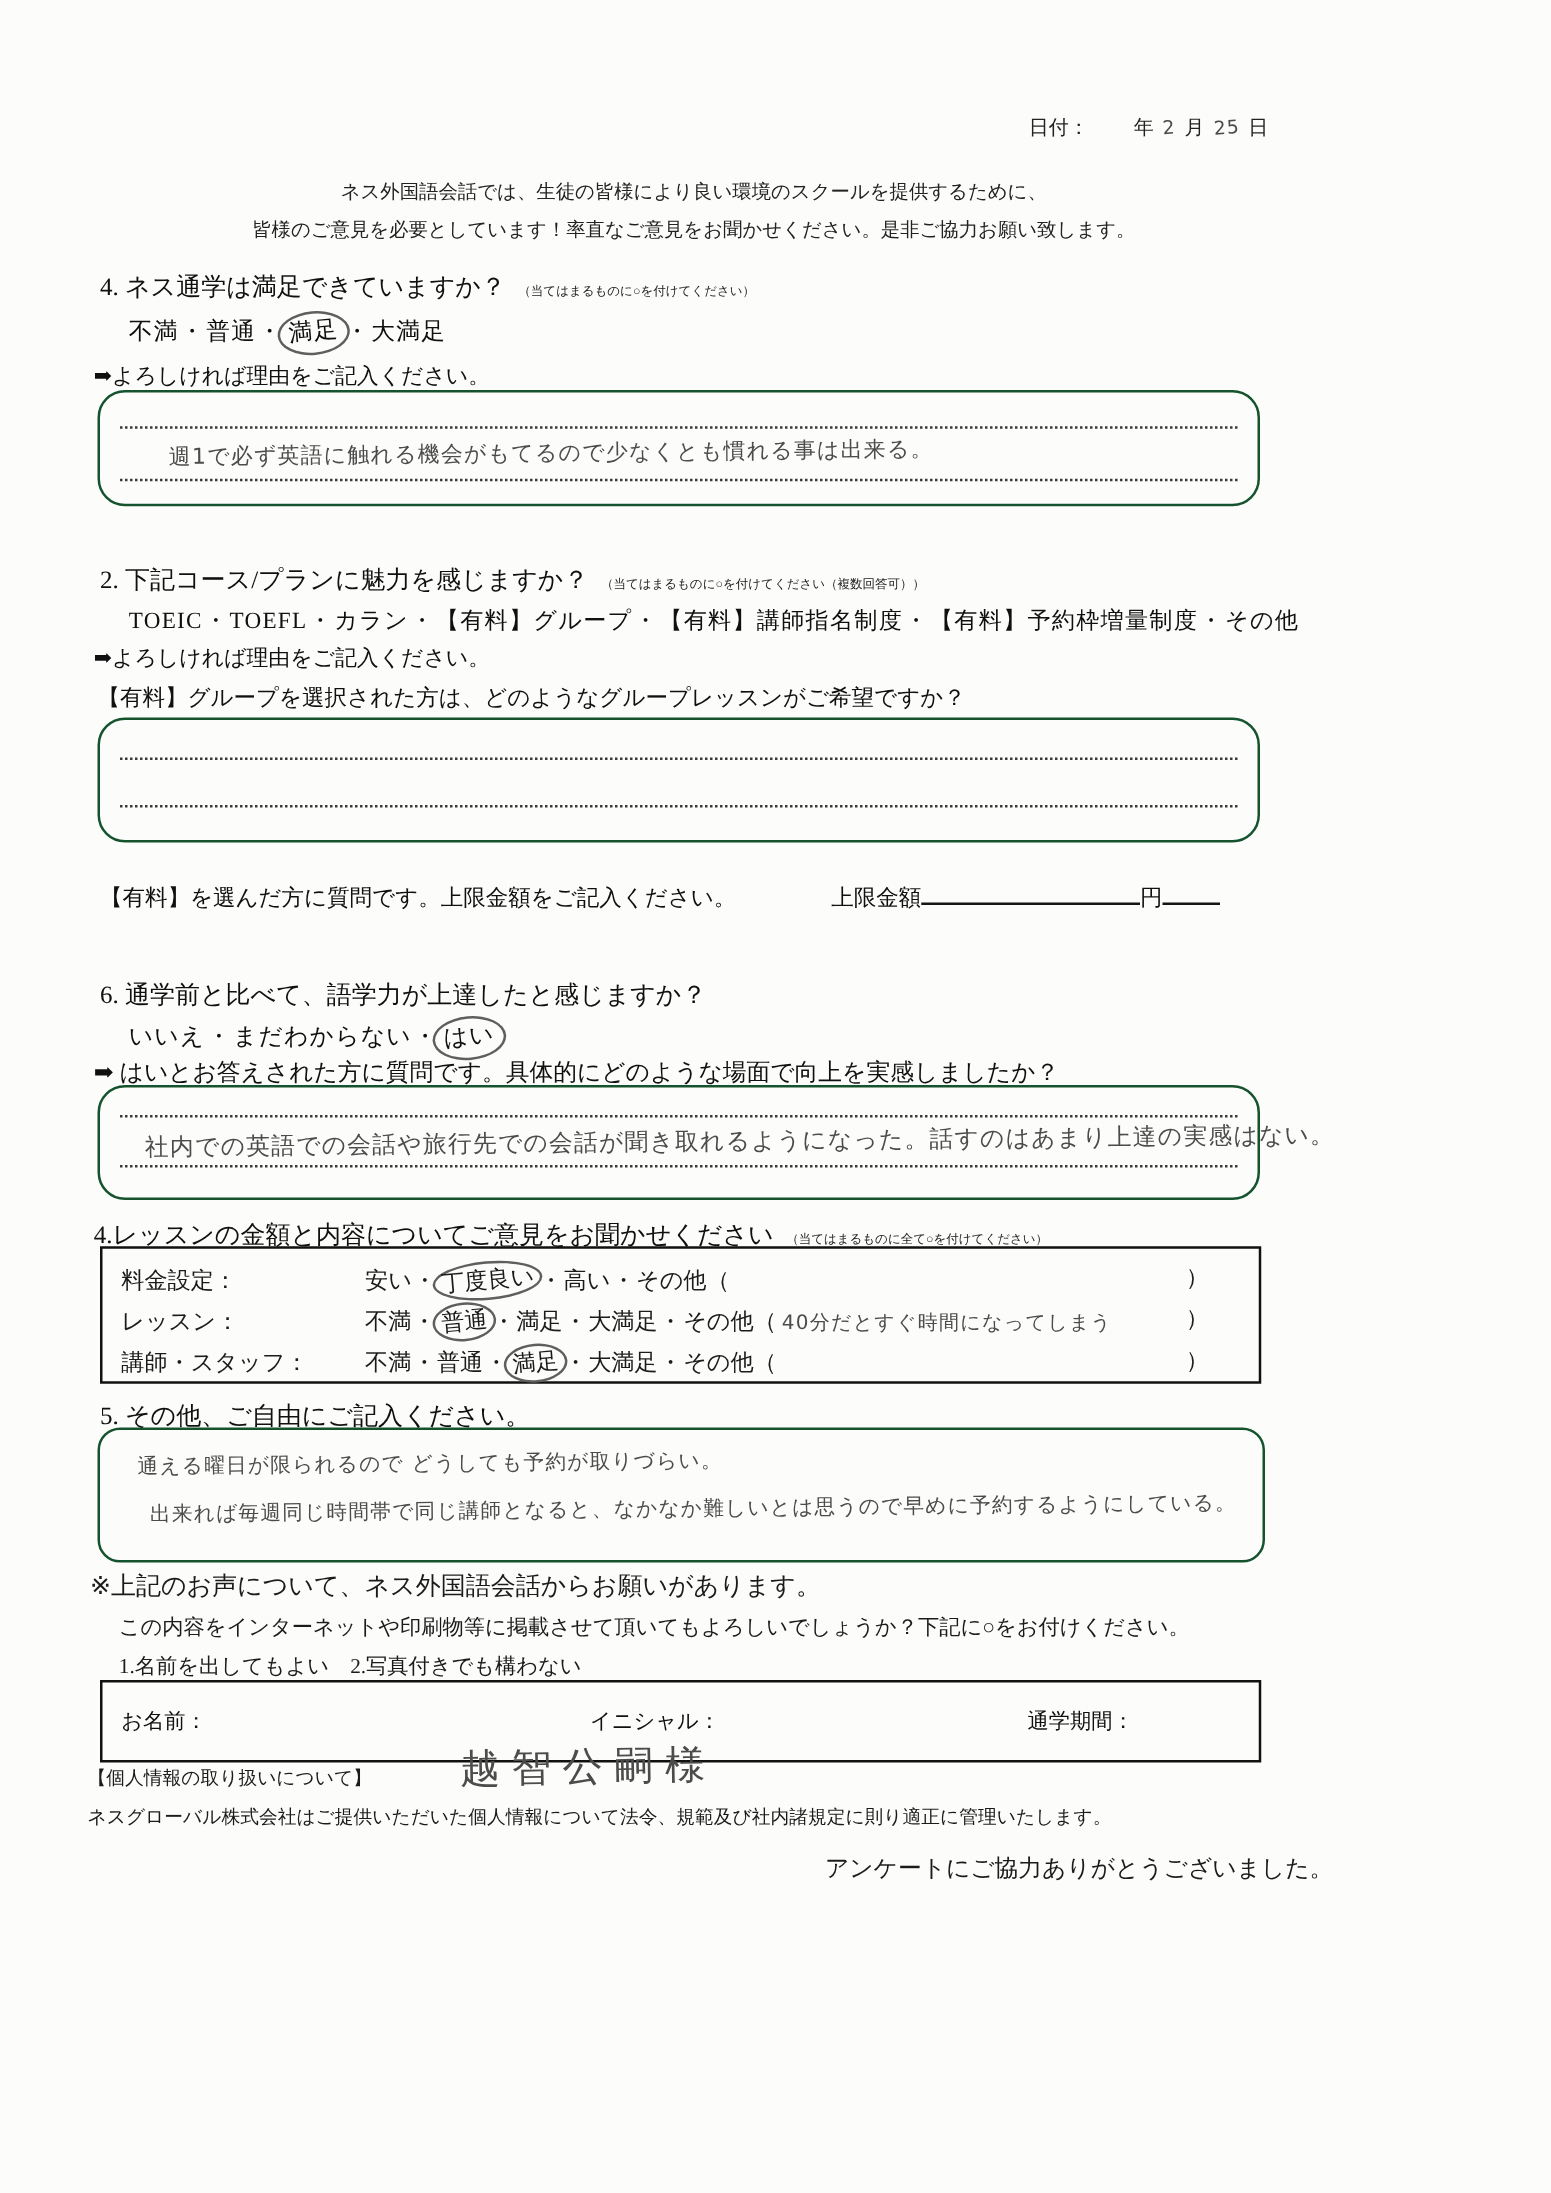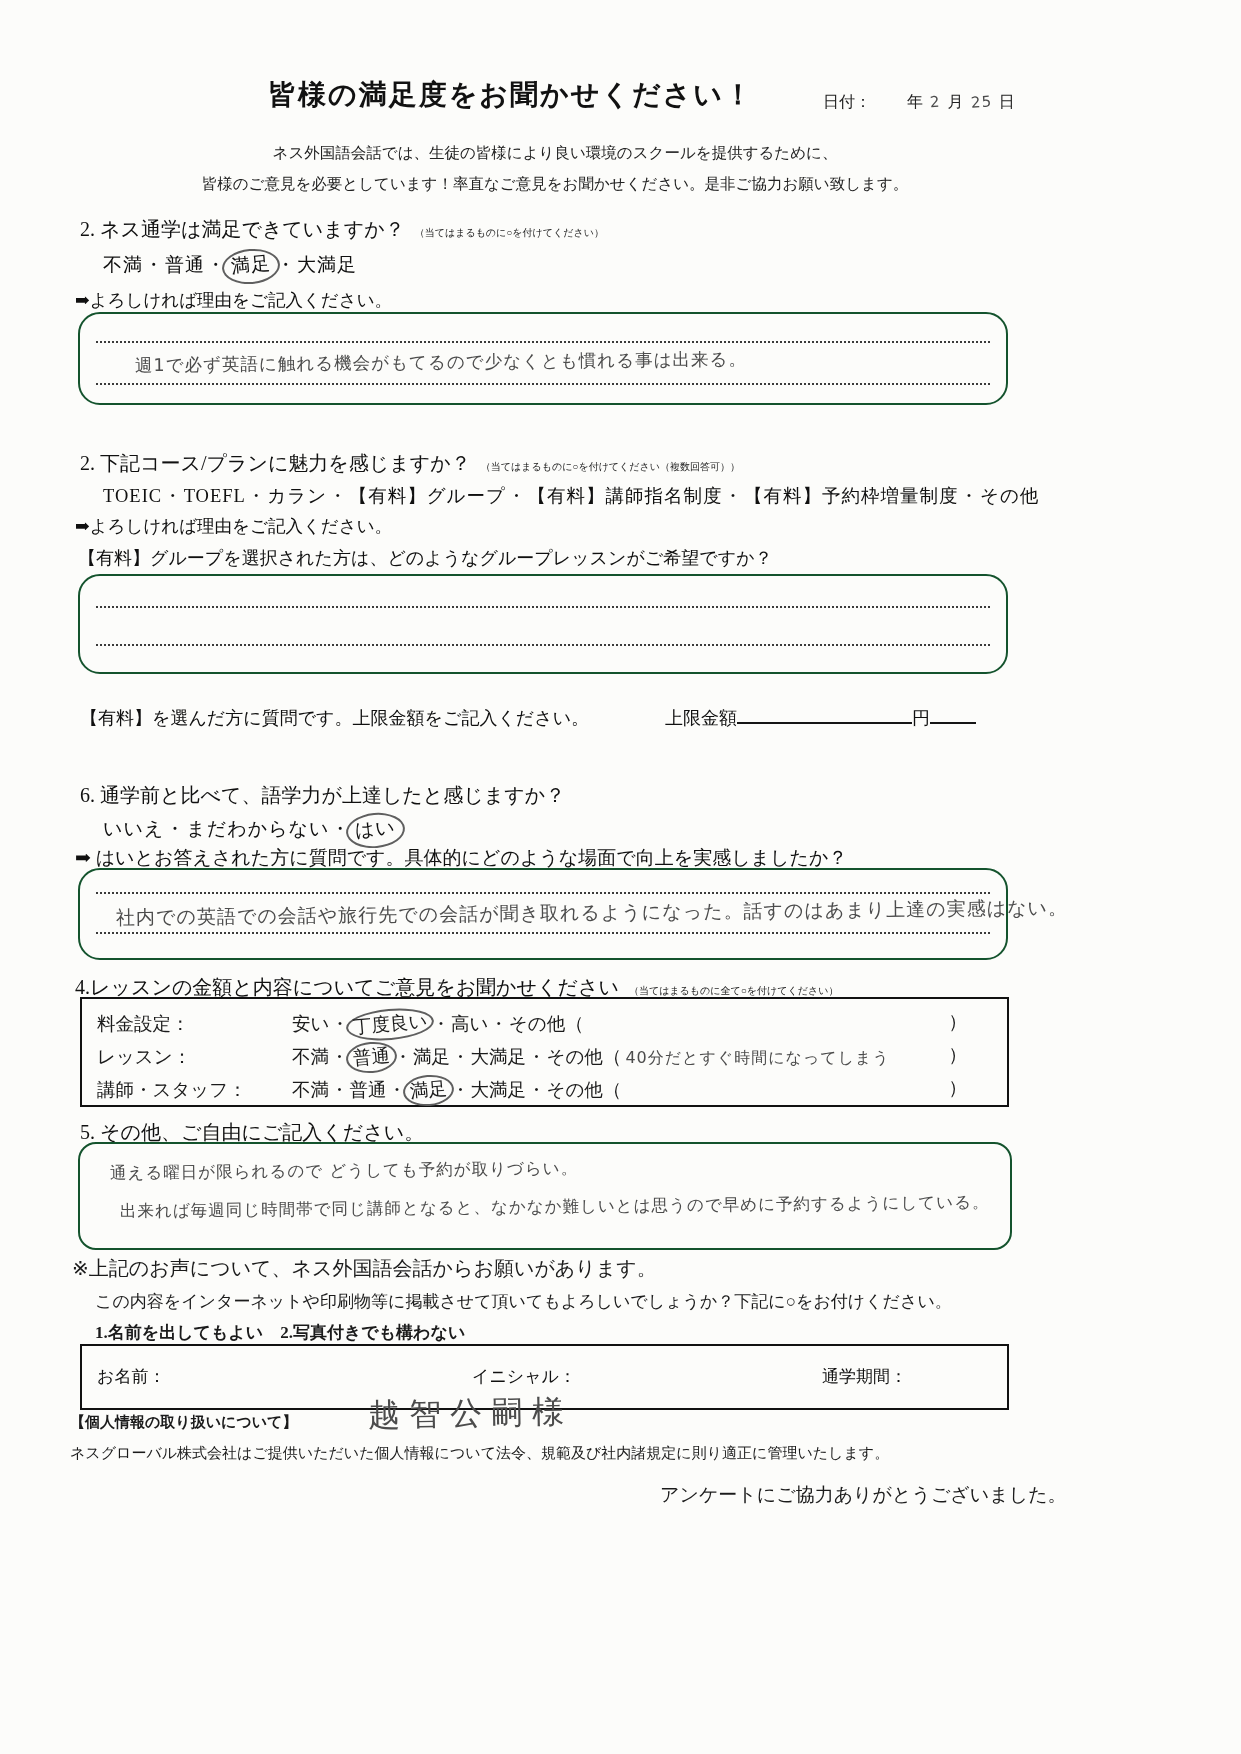--- a/index.html
+++ b/index.html
@@ -39,42 +39,41 @@
   .q4-row { position:absolute; left:15px; right:15px; font-size:18.5px; white-space:nowrap; }
   .q4-label { display:inline-block; width:195px; }
   .q4-paren-close { position:absolute; right:25px; top:0; }
   .q4-hand { font-size:16px; margin-left:4px; }
   .q4-circ { padding:0 5px 2px; margin:0 -4px; }
 
   .uline { display:inline-block; border-bottom:2px solid #151515; height:15px; }
   .price-row { font-size:18px; white-space:nowrap; color:#101010; }
 
   .name-box-label { position:absolute; top:19px; font-size:17px; color:#101010; }
-  .bold { font-weight:bold; }
+  .bold { font-weight:normal; }
 </style>
 </head>
 <body>
 
 <div class="page">
 
-  <div class="abs title" style="left:268px;top:76px">皆様の満足度をお聞かせください！</div>
   <div class="abs date-row" style="left:823px;top:92px">
     <span>日付：</span>
     <span style="margin-left:32px">年</span>
     <span class="hand hw-inline">2</span>
     <span>月</span>
     <span class="hand hw-inline">25</span>
     <span>日</span>
   </div>
 
   <div class="abs intro" style="left:75px;top:174px">皆様のご意見を必要としています！率直なご意見をお聞かせください。是非ご協力お願い致します。</div>
   <div class="abs intro" style="left:75px;top:143px">ネス外国語会話では、生徒の皆様により良い環境のスクールを提供するために、</div>
 
   <div class="abs q-title" style="left:80px;top:216px">
-    <span>2. ネス通学は満足できていますか？</span><span class="q-note">（当てはまるものに○を付けてください）</span>
+    <span>4. ネス通学は満足できていますか？</span><span class="q-note">（当てはまるものに○を付けてください）</span>
   </div>
   <div class="abs options" style="left:103px;top:249px">
     <span>不満</span><span class="sep">・</span><span>普通</span><span class="sep">・</span><span class="circled">満足</span><span class="sep">・</span><span>大満足</span>
   </div>
   <div class="abs arrow-line" style="left:75px;top:288px">➡よろしければ理由をご記入ください。</div>
   <div class="abs answer-box" style="left:78px;top:312px;width:926px;height:89px">
     <div class="dotline" style="top:27px"></div>
     <div class="dotline" style="top:69px"></div>
     <div class="hand hw-in-box" style="left:55px;top:36px;font-size:17.5px">週1で必ず英語に触れる機会がもてるので少なくとも慣れる事は出来る。</div>
   </div>

